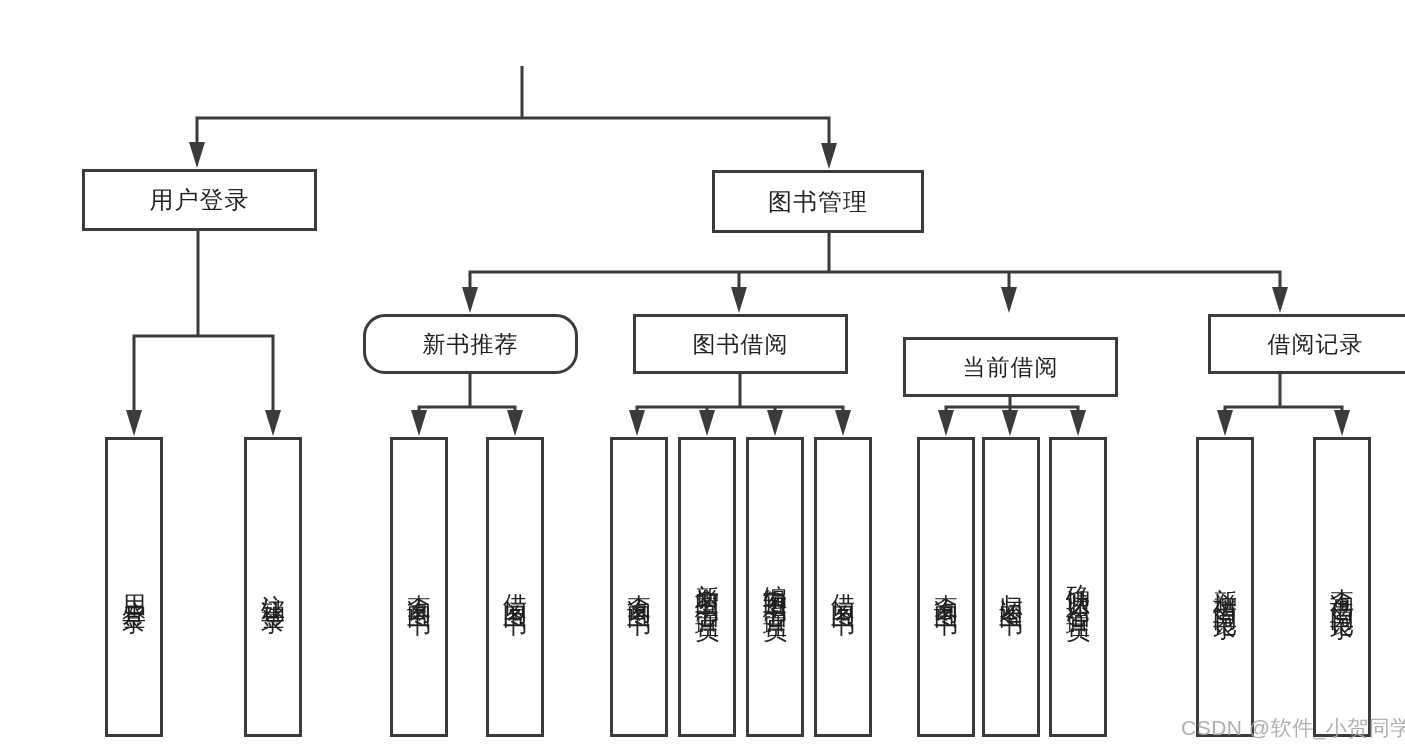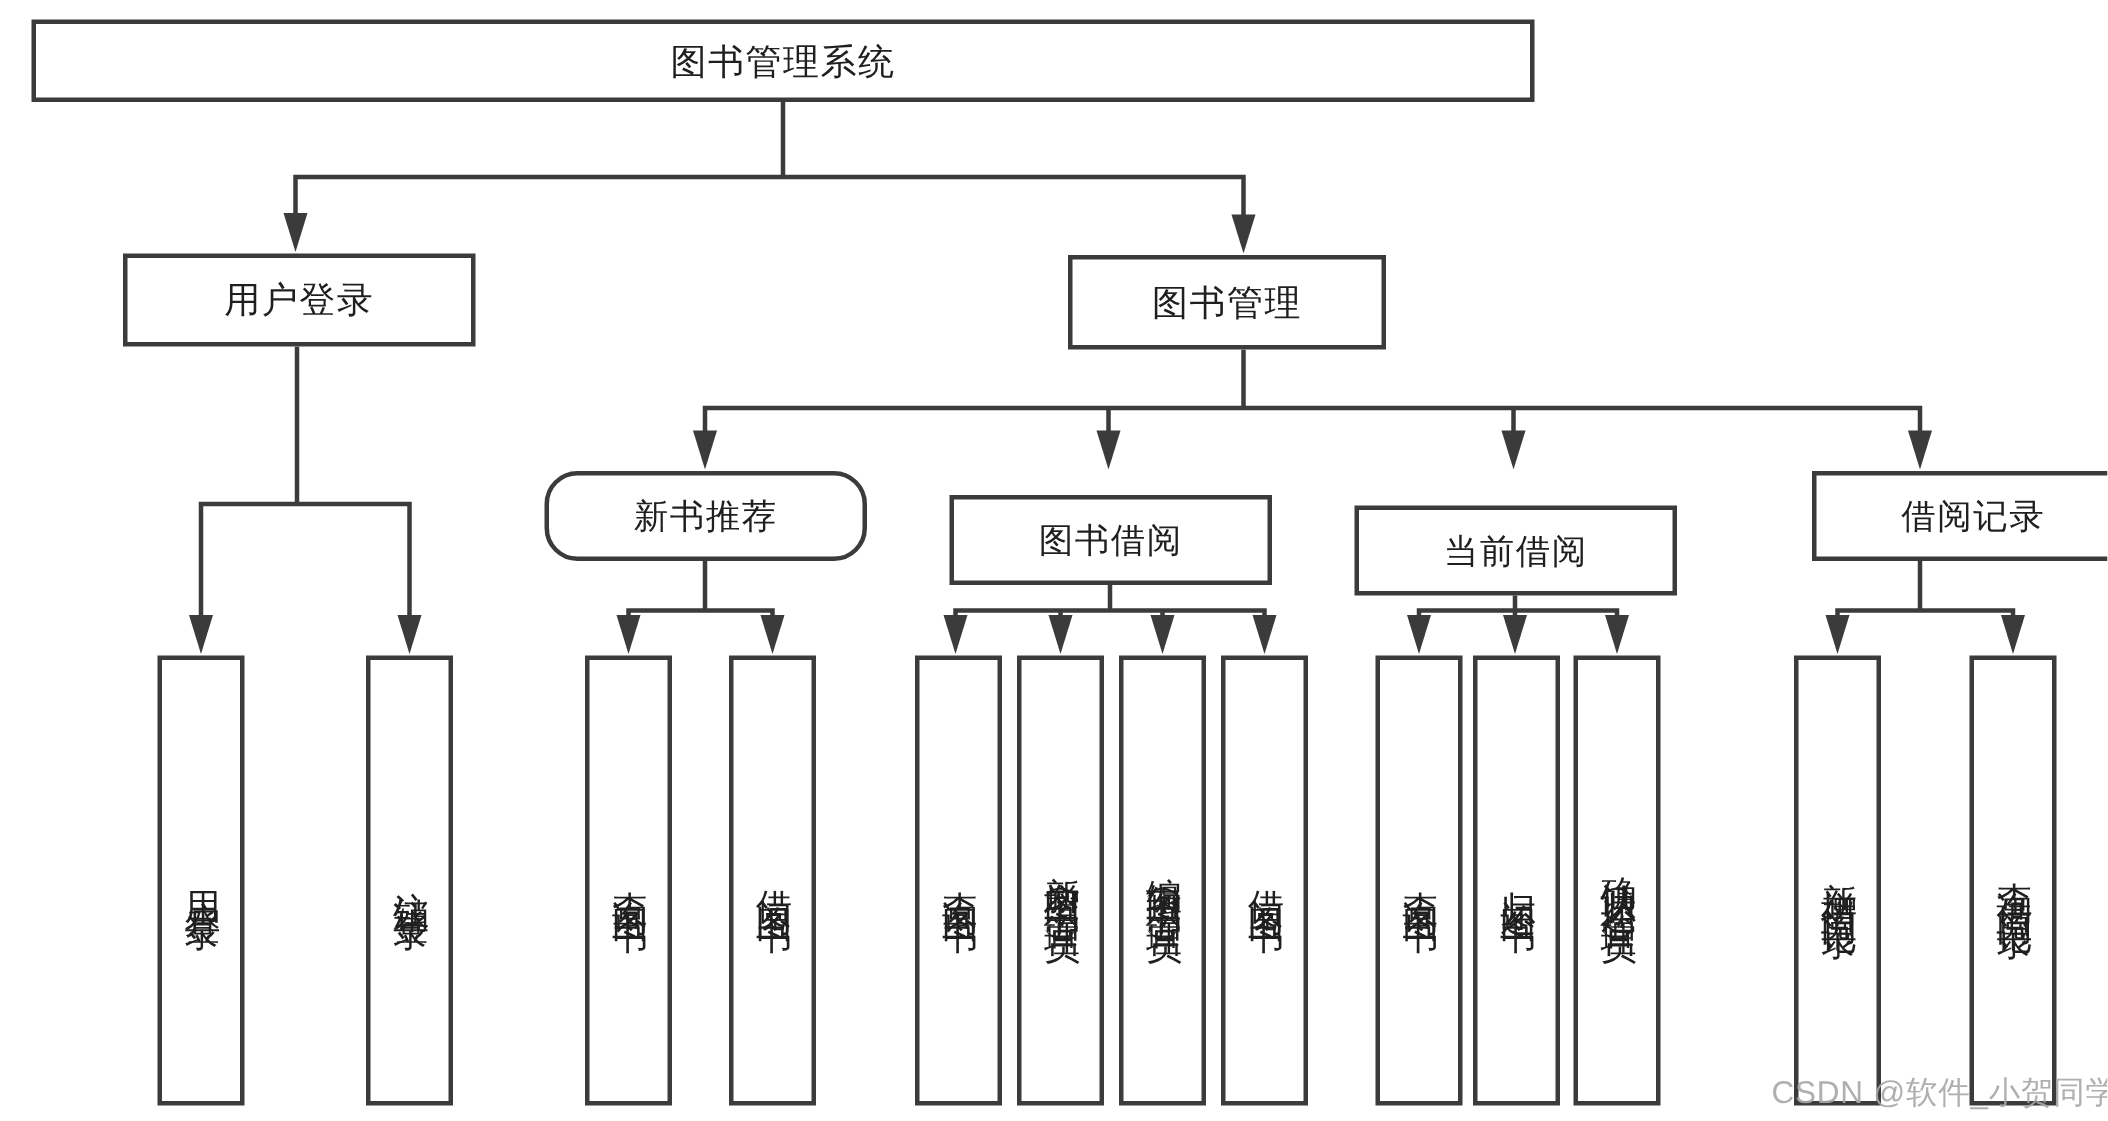--- a/index.html
+++ b/index.html
@@ -128,35 +128,32 @@
 
     <g stroke="#3b3b3b" stroke-width="3" fill="none">
       <path d="M1280 374 V407 M1223.5 407 H1343.5 M1225 407 V414 M1342 407 V414"></path>
     </g>
     <g fill="#3b3b3b" stroke="none">
       <polygon points="1217,410 1233,410 1225,436"></polygon>
       <polygon points="1334,410 1350,410 1342,436"></polygon>
     </g>
   </svg>
 
-  <div class="hbox" style="left:21px; top:13px; width:1002px; height:55px; font-size:24px;">
-    <span>图书管理系统</span>
-  </div>
 
   <div class="hbox" style="left:82px; top:169px; width:235px; height:62px; font-size:24px;">
     <span>用户登录</span>
   </div>
   <div class="hbox" style="left:712px; top:170px; width:212px; height:63px; font-size:24px;">
     <span>图书管理</span>
   </div>
 
   <div class="hbox" style="left:363px; top:314px; width:215px; height:60px;border-radius:22px;">
     <span>新书推荐</span>
   </div>
-  <div class="hbox" style="left:633px; top:330px; width:215px; height:60px;">
+  <div class="hbox" style="left:633px; top:314px; width:215px; height:60px;">
     <span>图书借阅</span>
   </div>
   <div class="hbox" style="left:903px; top:314px; width:215px; height:60px;margin-top:23px;">
     <span>当前借阅</span>
   </div>
   <div class="hbox" style="left:1172px; top:314px; width:215px; height:60px;margin-left:36px;">
     <span>借阅记录</span>
   </div>
 
   <div class="vbox" style="left:105px;">

